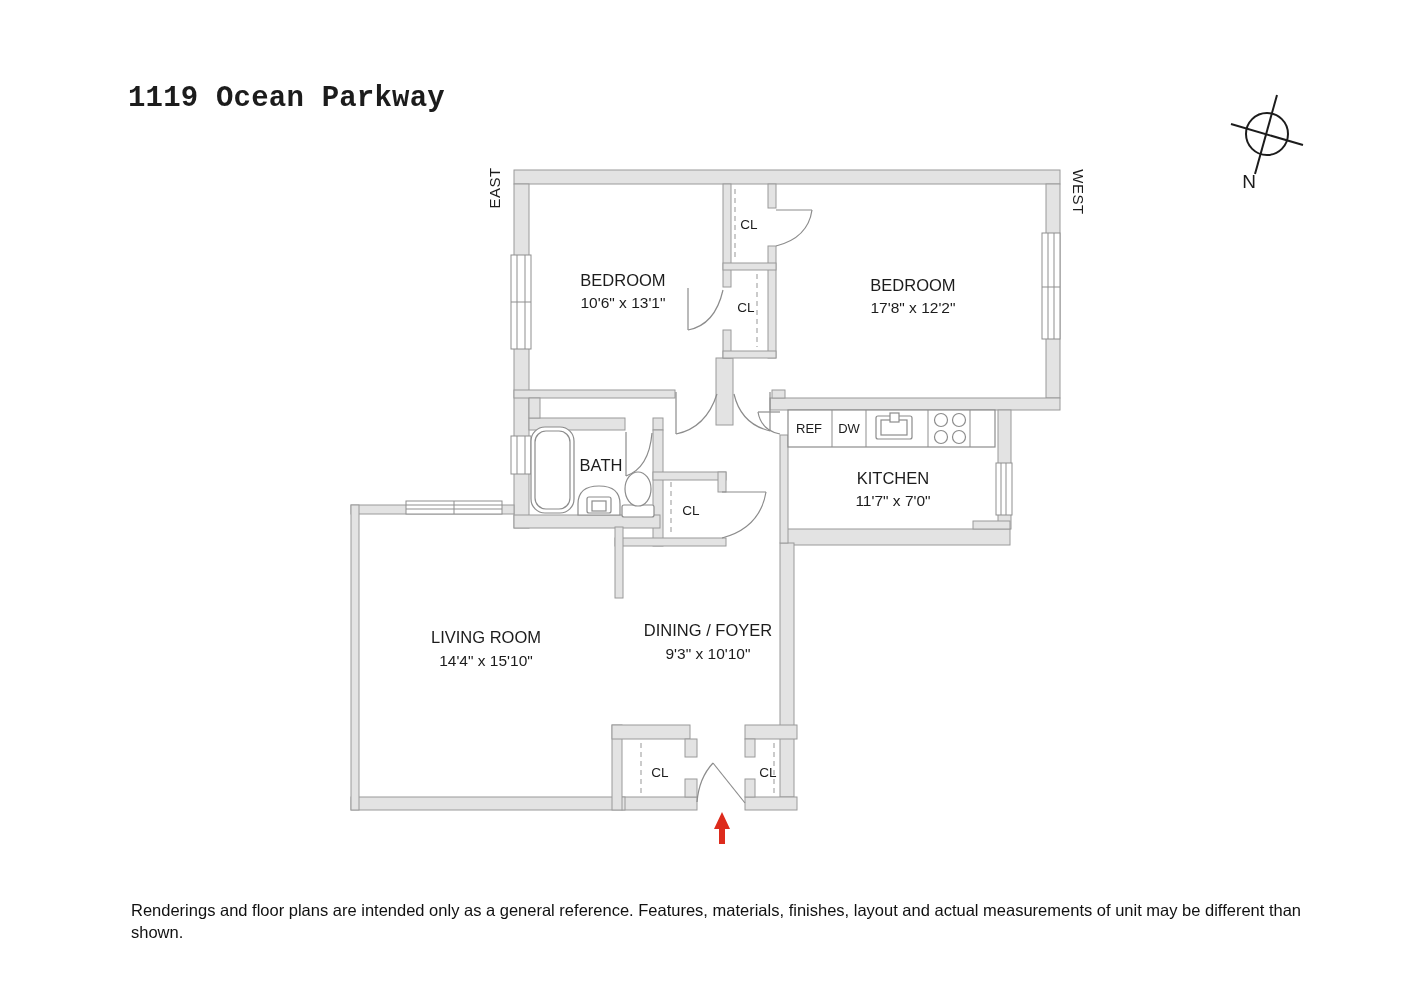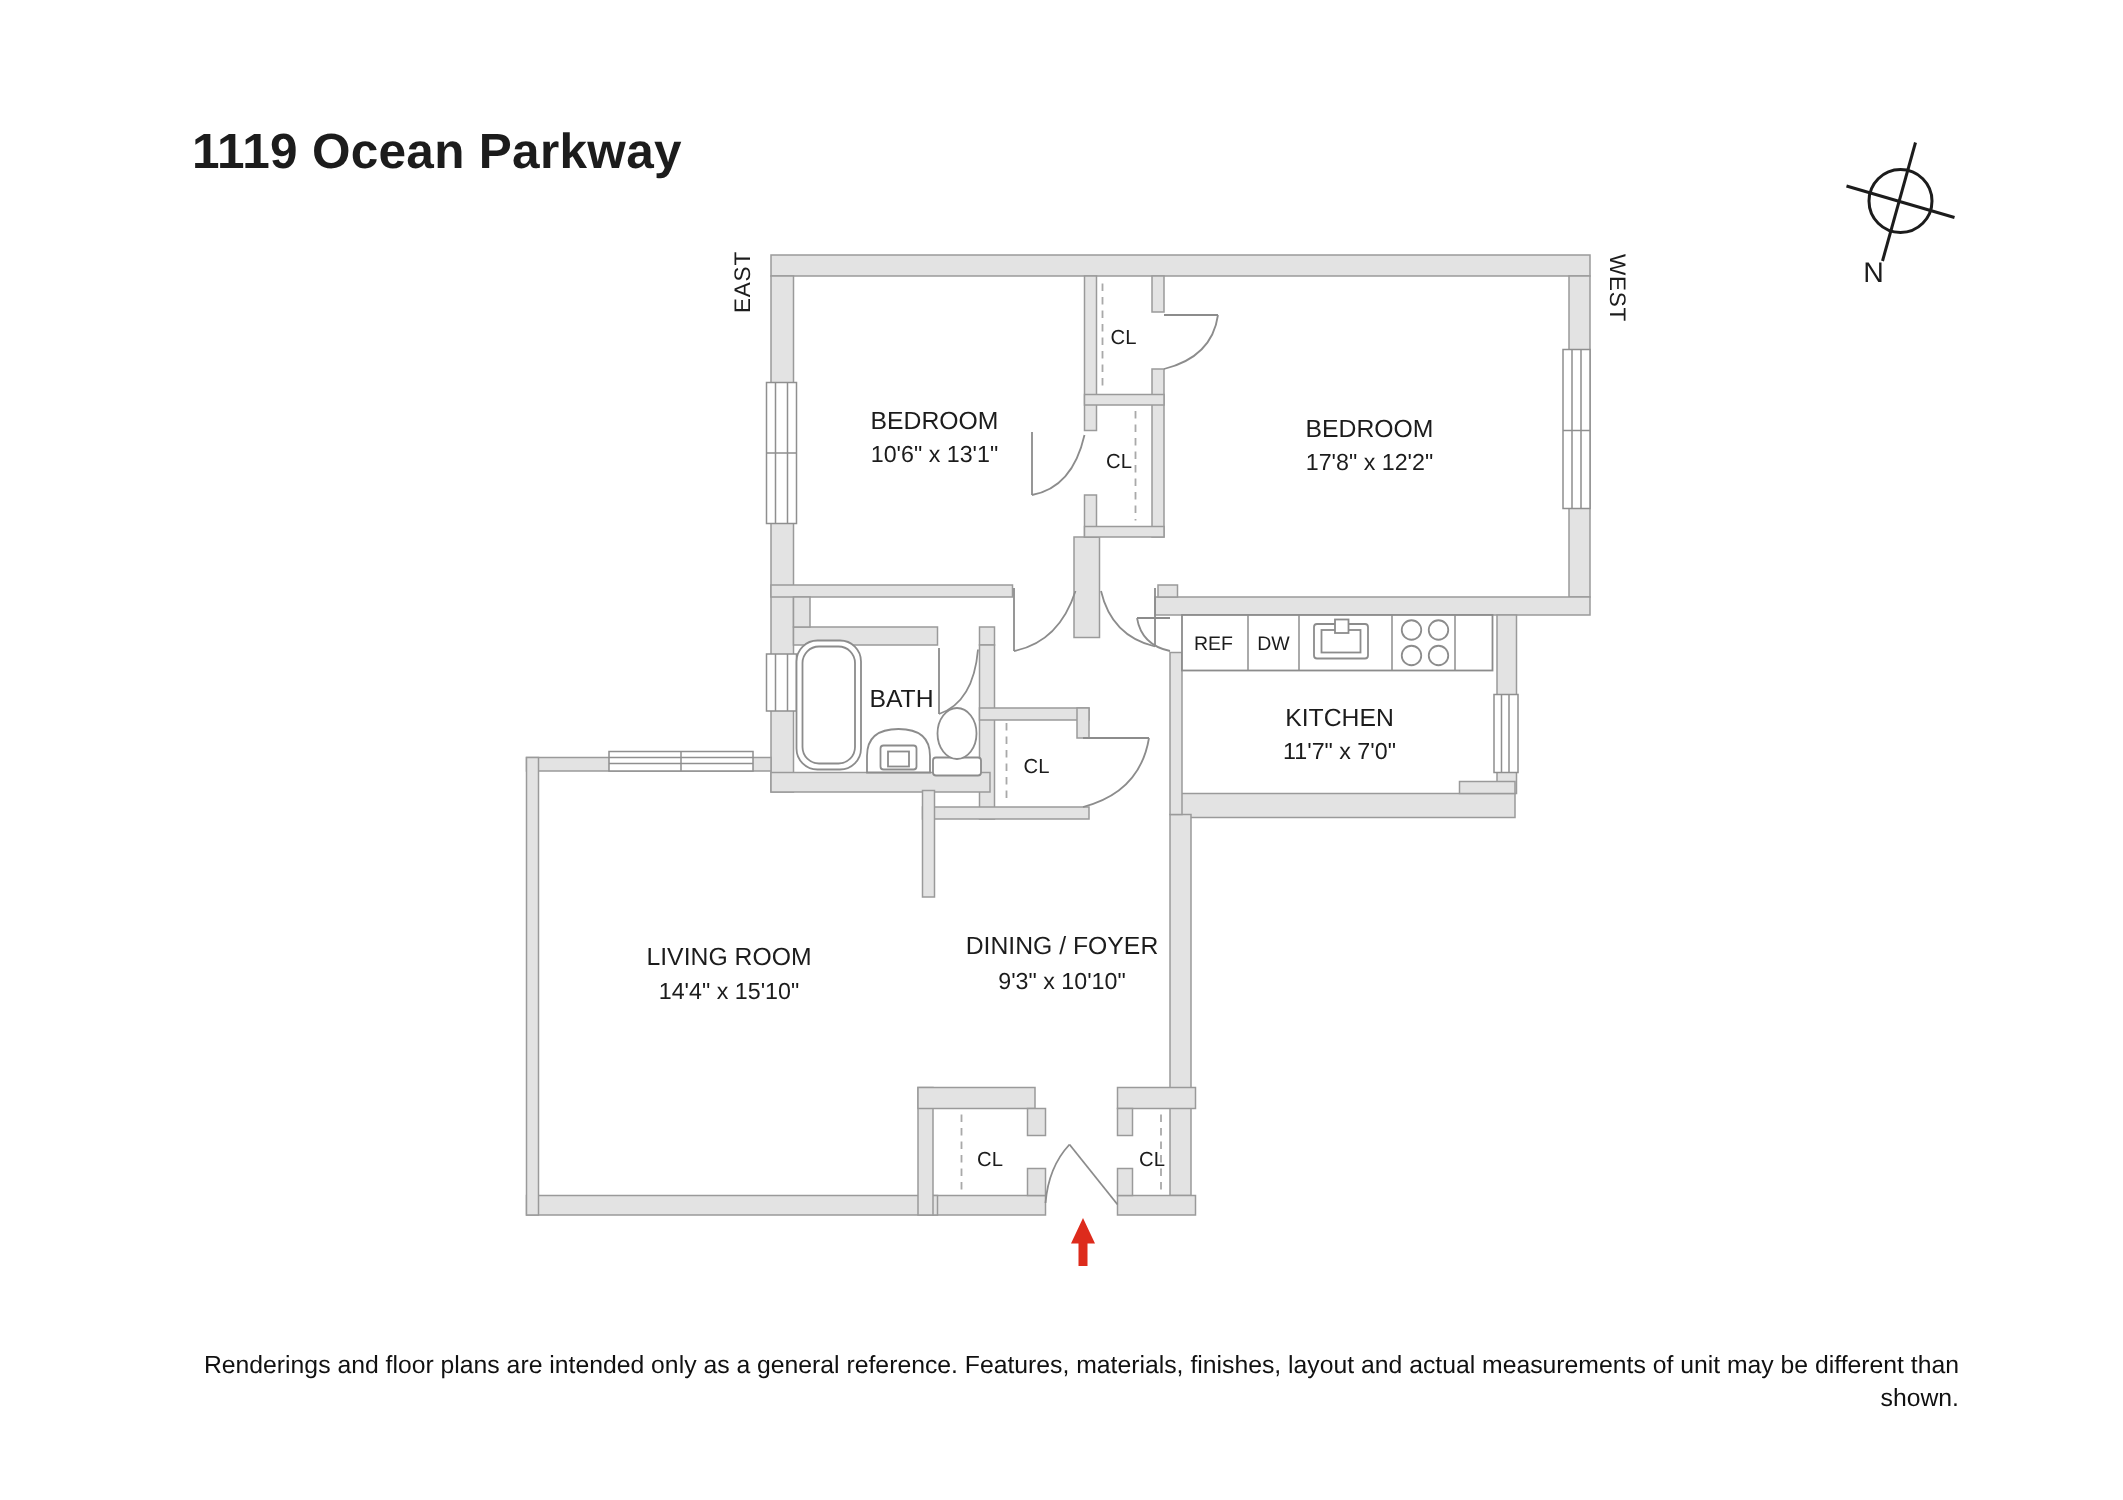--- a/index.html
+++ b/index.html
@@ -1,19 +1,19 @@
 <!DOCTYPE html>
 <html><head>
 <meta charset="utf-8">
 <style>
   html,body{margin:0;padding:0;background:#ffffff;}
   .page{position:relative;width:1415px;height:1000px;background:#fff;overflow:hidden;
         font-family:"Liberation Sans", sans-serif;color:#1c1c1c;}
-  .title{position:absolute;left:128px;top:82px;font-size:33px;font-weight:bold;letter-spacing:.2px;}
-  .disclaimer{position:absolute;left:131px;top:899px;width:1175px;font-size:16.5px;line-height:22px;color:#111;text-align:right;}
+  .title{position:absolute;left:128px;top:82px;font-size:29px;font-weight:bold;letter-spacing:.2px;font-family:Liberation Mono, monospace;}
+  .disclaimer{position:absolute;left:131px;top:899px;width:1175px;font-size:16.5px;line-height:22px;color:#111;}
   svg text{fill:#1c1c1c;}
   .room-name{font-size:16.5px;}
   .room-dims{font-size:15.5px;}
   .cl-label{font-size:13.5px;}
   .appl-label{font-size:13px;}
   .dir-label{font-size:15px;letter-spacing:.5px;}
   .n-label{font-size:19px;}
   .wall{fill:#e3e3e3;stroke:#9a9a9a;stroke-width:1;}
   .win{fill:#ffffff;stroke:#8f8f8f;stroke-width:1;}
   .winline{stroke:#8f8f8f;stroke-width:1;fill:none;}

